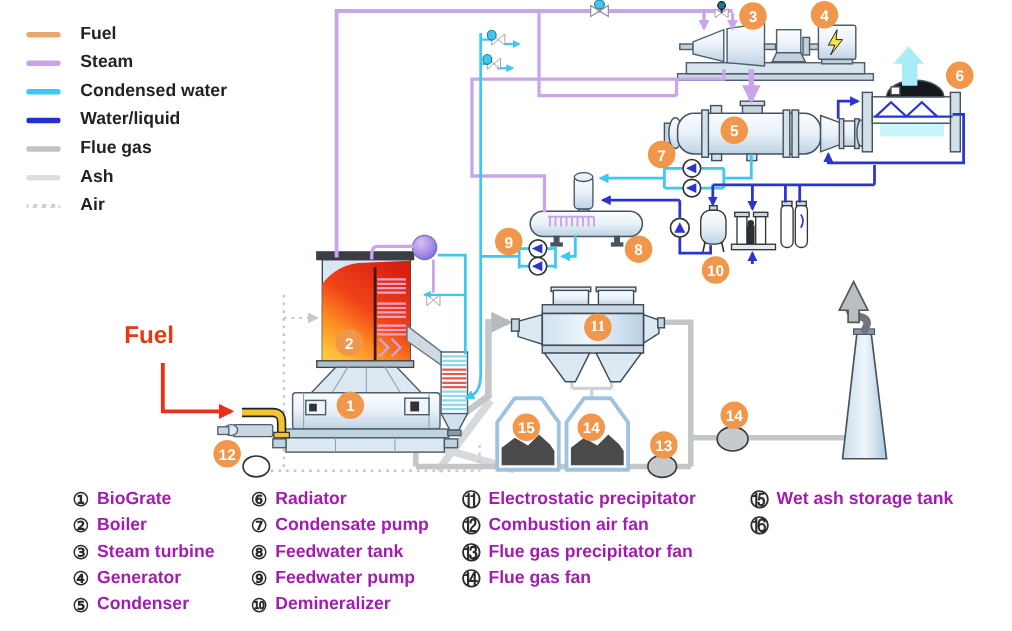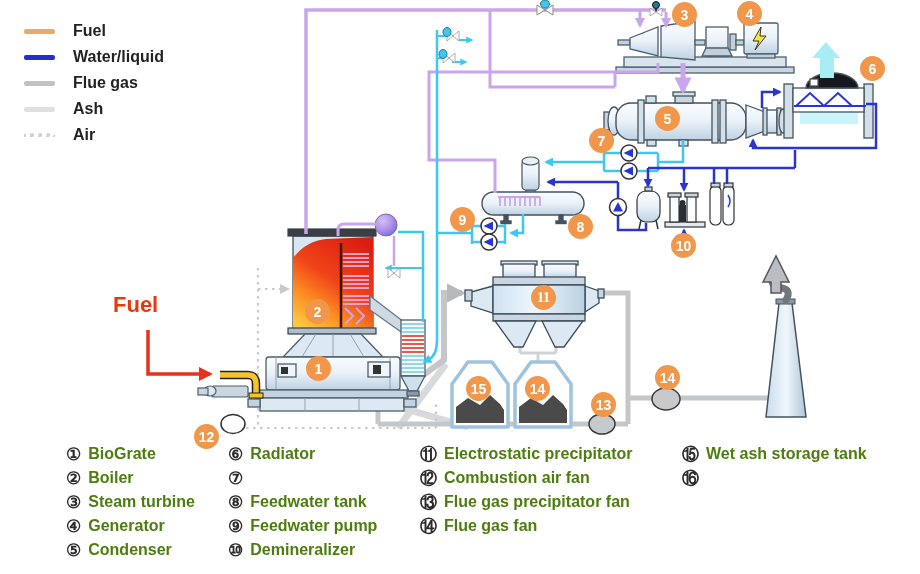--- a/index.html
+++ b/index.html
@@ -27,21 +27,21 @@
 
   
   .badge { position:absolute; width:25px; height:25px; border-radius:50%;
            background:#F0974B; color:#fff; font-size:14px; font-weight:bold;
            display:flex; align-items:center; justify-content:center; z-index:4; }
 
   
   .comp-legend { position:absolute; top:442px; z-index:3; }
   .comp-legend .item { display:flex; align-items:center; height:24px; white-space:nowrap; }
   .comp-legend .num { font-size:17px; font-weight:bold; color:#2b2b2b; margin-right:7px; }
-  .comp-legend .nm  { font-size:16px; font-weight:bold; color:#4d7c0f; }
+  .comp-legend .nm  { font-size:16px; font-weight:bold; color:#a21caf; }
   #col1 { left:66px; }  #col2 { left:228px; }  #col3 { left:420px; }  #col4 { left:682px; }
 </style>
 </head>
 <body>
 
 <div class="stage">
 
 <svg class="diagram" width="920" height="574" viewBox="0 0 920 574">
   <defs>
     <marker id="aP" viewBox="0 0 10 10" refX="8" refY="5" markerWidth="3.4" markerHeight="3.4" orient="auto">
@@ -371,20 +371,28 @@
     <polygon points="400,268 400,278 394,273" fill="#FFF" stroke="#999" stroke-width="0.8"></polygon>
   </g>
 </svg>
 
 <div class="line-legend">
   <div class="row">
     <span class="swatch sw-fuel"></span>
     <span class="lbl">Fuel</span>
   </div>
   <div class="row">
+    <span class="swatch sw-steam"></span>
+    <span class="lbl">Steam</span>
+  </div>
+  <div class="row">
+    <span class="swatch sw-cond"></span>
+    <span class="lbl">Condensed water</span>
+  </div>
+  <div class="row">
     <span class="swatch sw-water"></span>
     <span class="lbl">Water/liquid</span>
   </div>
   <div class="row">
     <span class="swatch sw-flue"></span>
     <span class="lbl">Flue gas</span>
   </div>
   <div class="row">
     <span class="swatch sw-ash"></span>
     <span class="lbl">Ash</span>
@@ -399,23 +407,23 @@
 
 <div class="badge" style="left:306px; top:356px;">1</div>
 <div class="badge" style="left:305px; top:299px;">2</div>
 <div class="badge" style="left:672px; top:2px;">3</div>
 <div class="badge" style="left:737px; top:1px;">4</div>
 <div class="badge" style="left:655px; top:106px;">5</div>
 <div class="badge" style="left:860px; top:56px;">6</div>
 <div class="badge" style="left:589px; top:128px;">7</div>
 <div class="badge" style="left:568px; top:214px;">8</div>
 <div class="badge" style="left:450px; top:207px;">9</div>
-<div class="badge" style="left:671px; top:233px;">10</div>
+<div class="badge" style="left:638px; top:233px;">10</div>
 <div class="badge" style="left:531px; top:285px;font-family:Liberation Serif, serif;">11</div>
-<div class="badge" style="left:194px; top:424px;">12</div>
+<div class="badge" style="left:194px; top:400px;">12</div>
 <div class="badge" style="left:591px; top:392px;">13</div>
 <div class="badge" style="left:655px; top:365px;">14</div>
 <div class="badge" style="left:466px; top:376px;">15</div>
 <div class="badge" style="left:525px; top:376px;">14</div>
 
 <div class="comp-legend" id="col1">
   <div class="item">
         <span class="num">①</span>
         <span class="nm">BioGrate</span>
       </div>
@@ -436,20 +444,21 @@
         <span class="nm">Condenser</span>
       </div>
 </div>
 <div class="comp-legend" id="col2">
   <div class="item">
         <span class="num">⑥</span>
         <span class="nm">Radiator</span>
       </div>
   <div class="item">
         <span class="num">⑦</span>
+        <span class="nm">Condensate pump</span>
       </div>
   <div class="item">
         <span class="num">⑧</span>
         <span class="nm">Feedwater tank</span>
       </div>
   <div class="item">
         <span class="num">⑨</span>
         <span class="nm">Feedwater pump</span>
       </div>
   <div class="item">

